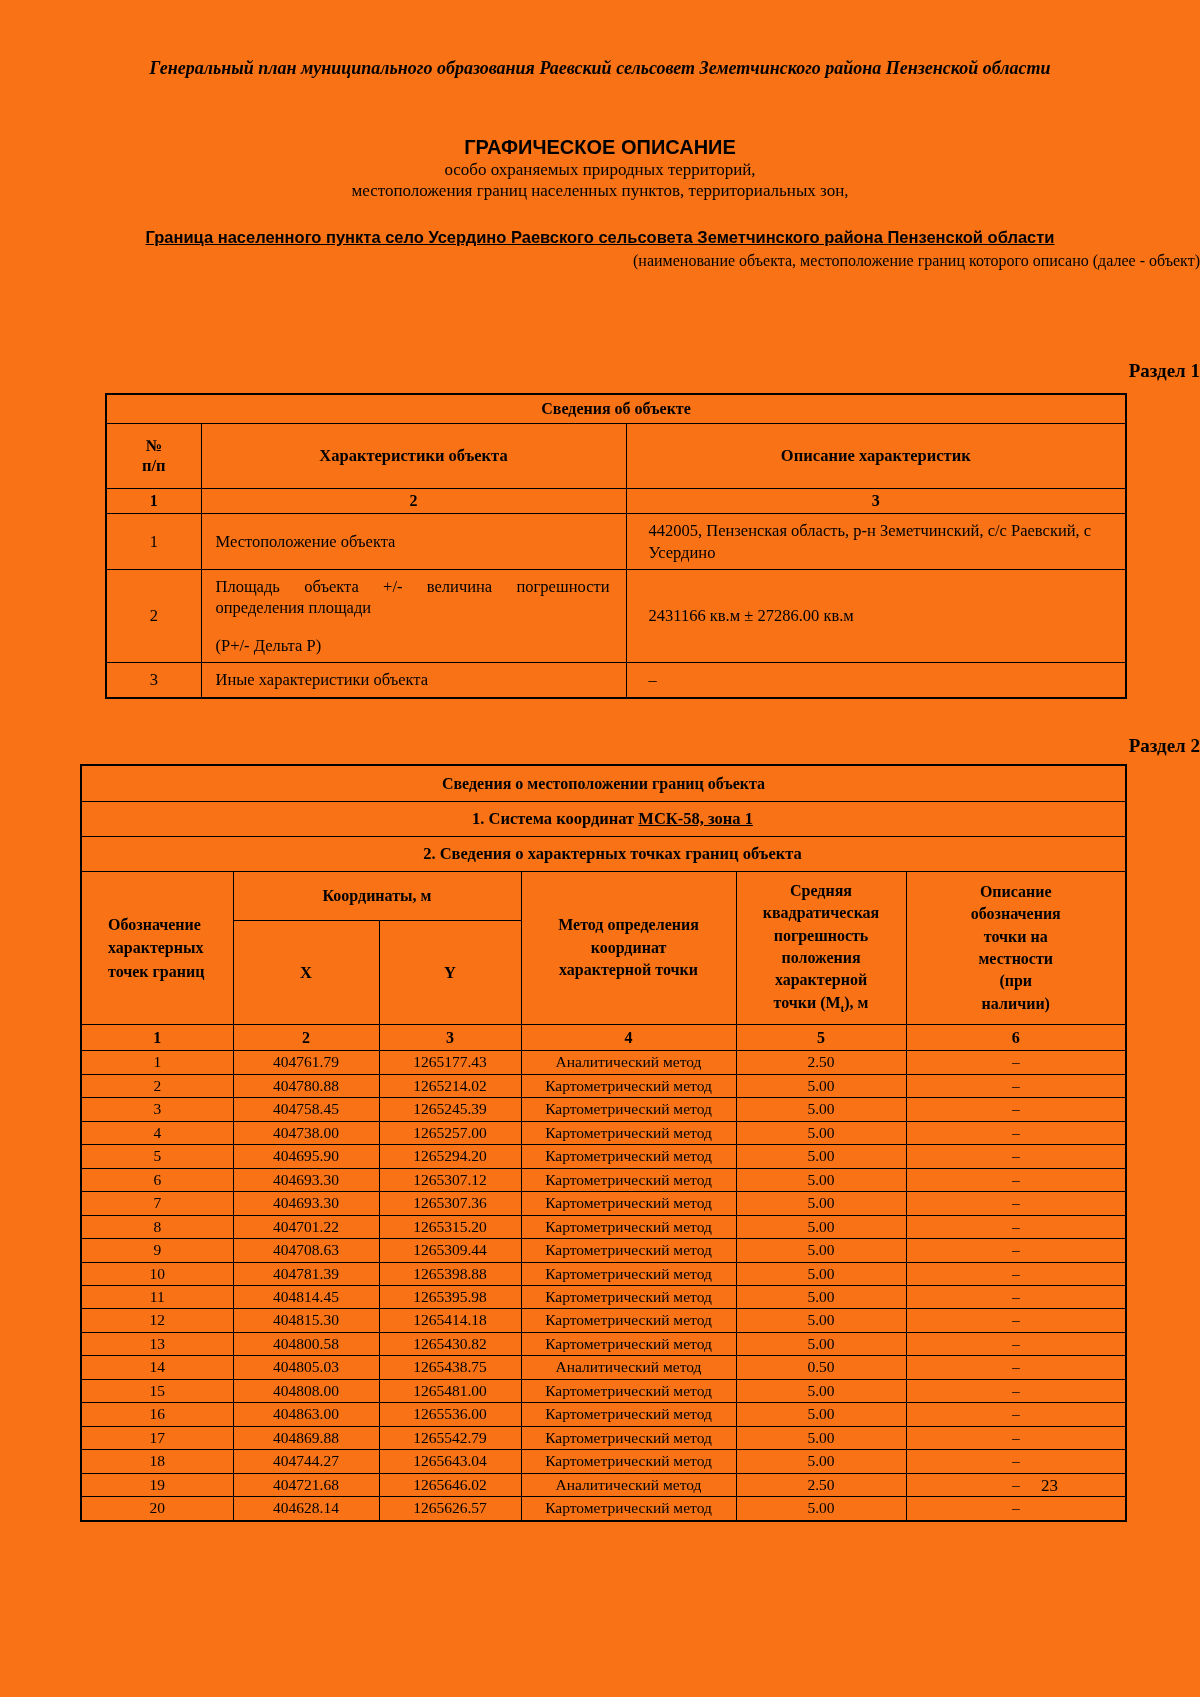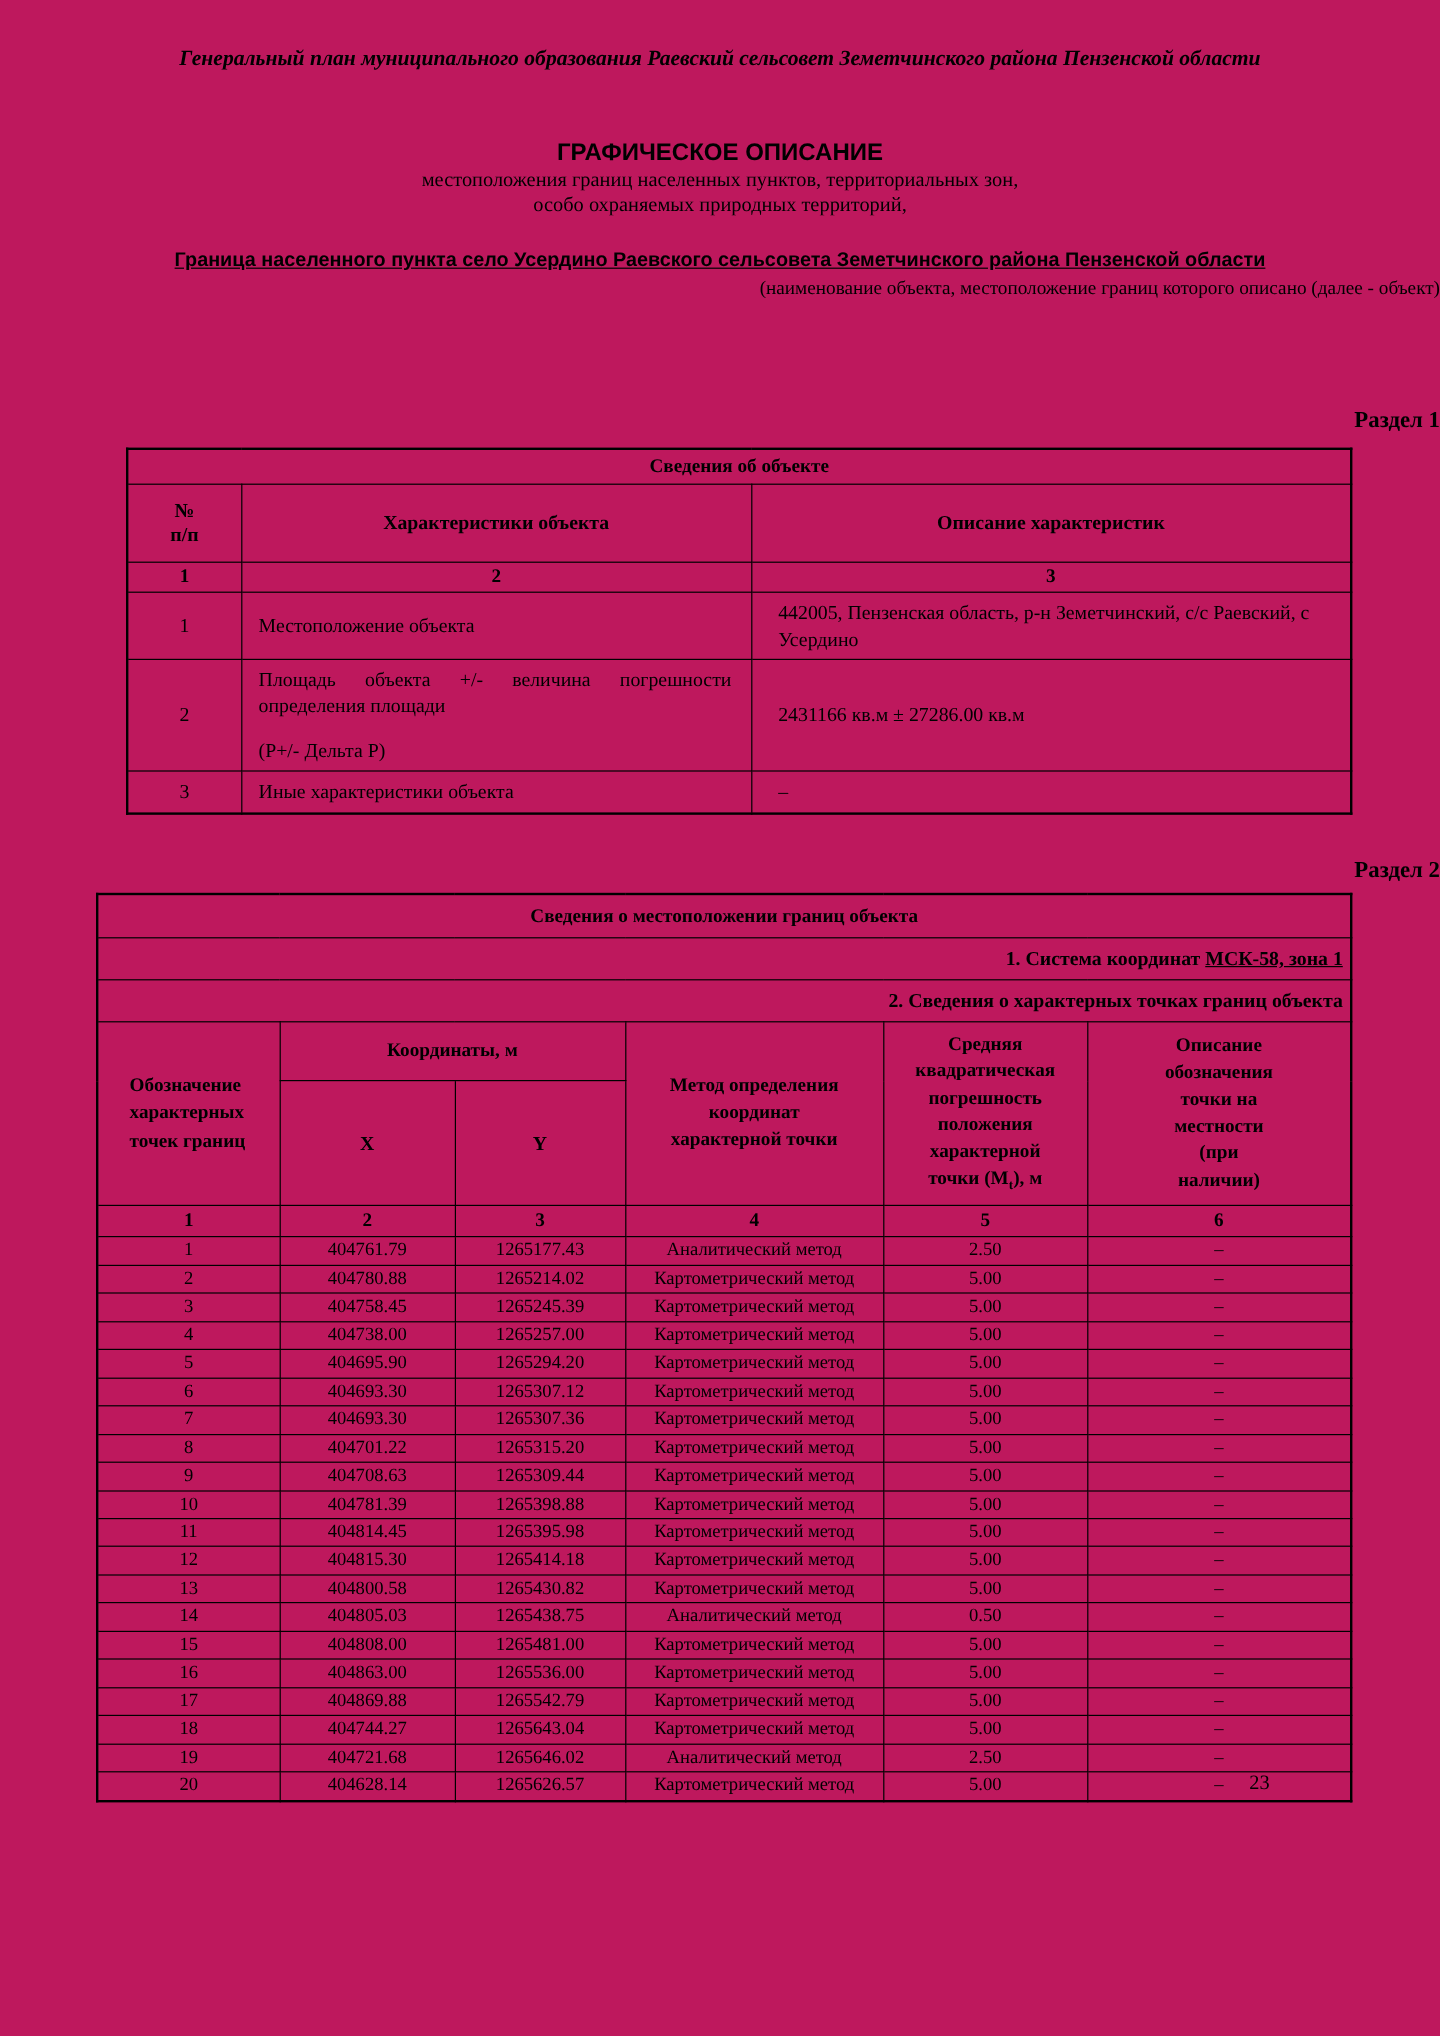--- a/index.html
+++ b/index.html
@@ -3,22 +3,22 @@
 <meta charset="utf-8">
 <title>Графическое описание</title>
 <style>
   * { margin: 0; padding: 0; box-sizing: border-box; }
   html, body { background: #ffffff; }
   body { width: 1200px; font-family: "Liberation Serif", serif; color: #000; }
   .page {
     position: relative;
     width: 1200px;
     height: 1697px;
-    background: #be185d;
-    padding-top: 38px;
+    background: #f97316;
+    padding-top: 58px;
     overflow: hidden;
   }
   .running-header {
     text-align: center;
     font-style: italic;
     font-weight: bold;
     font-size: 18px;
     line-height: 1.2;
   }
   .doc-title {
@@ -79,21 +79,21 @@
 
   
   .t2 {
     margin: 7px 0 0 80px;
     width: 1045px;
     border: 2px solid #000;
     font-size: 16px;
   }
   .t2 th, .t2 td { text-align: center; vertical-align: middle; }
   .t2 .caption th { font-weight: bold; padding: 6px 4px; font-size: 16px; }
-  .t2 .note th { font-weight: bold; text-align: right; padding: 5px 6px 5px 24px; font-size: 16.5px; }
+  .t2 .note th { font-weight: bold; text-align: center; padding: 5px 6px 5px 24px; font-size: 16.5px; }
   .t2 thead th { font-weight: bold; line-height: 1.45; }
   .t2 .head-designation { text-align: left; padding: 8px 6px 8px 26px; }
   .t2 .head-coords { padding: 4px; }
   .t2 .head-method, .t2 .head-error, .t2 .head-desc { padding: 8px 4px; line-height: 1.4; }
   .t2 .xy-row th { height: 104px; font-size: 16.5px; }
   .t2 .colnums th { padding: 3px 4px; font-size: 16px; line-height: 1.2; }
   .t2 tbody td { font-size: 15.5px; padding: 1px 4px; line-height: 1.32; }
   .u { text-decoration: underline; }
   sub { font-size: 11px; }
 
@@ -106,22 +106,22 @@
   }
 </style>
 </head>
 <body>
 
 <div class="page">
 
   <div class="running-header">Генеральный план муниципального образования Раевский сельсовет Земетчинского района Пензенской области</div>
 
   <div class="doc-title">ГРАФИЧЕСКОЕ ОПИСАНИЕ</div>
+  <div class="subtitle">особо охраняемых природных территорий,</div>
   <div class="subtitle">местоположения границ населенных пунктов, территориальных зон,</div>
-  <div class="subtitle">особо охраняемых природных территорий,</div>
 
   <div class="object-title">Граница населенного пункта село Усердино Раевского сельсовета Земетчинского района Пензенской области</div>
   <div class="object-note">(наименование объекта, местоположение границ которого описано (далее - объект)</div>
 
   <div class="section-heading s1">Раздел 1</div>
 
   <table class="t1">
     <colgroup>
       <col style="width:95px">
         <col style="width:425px">

